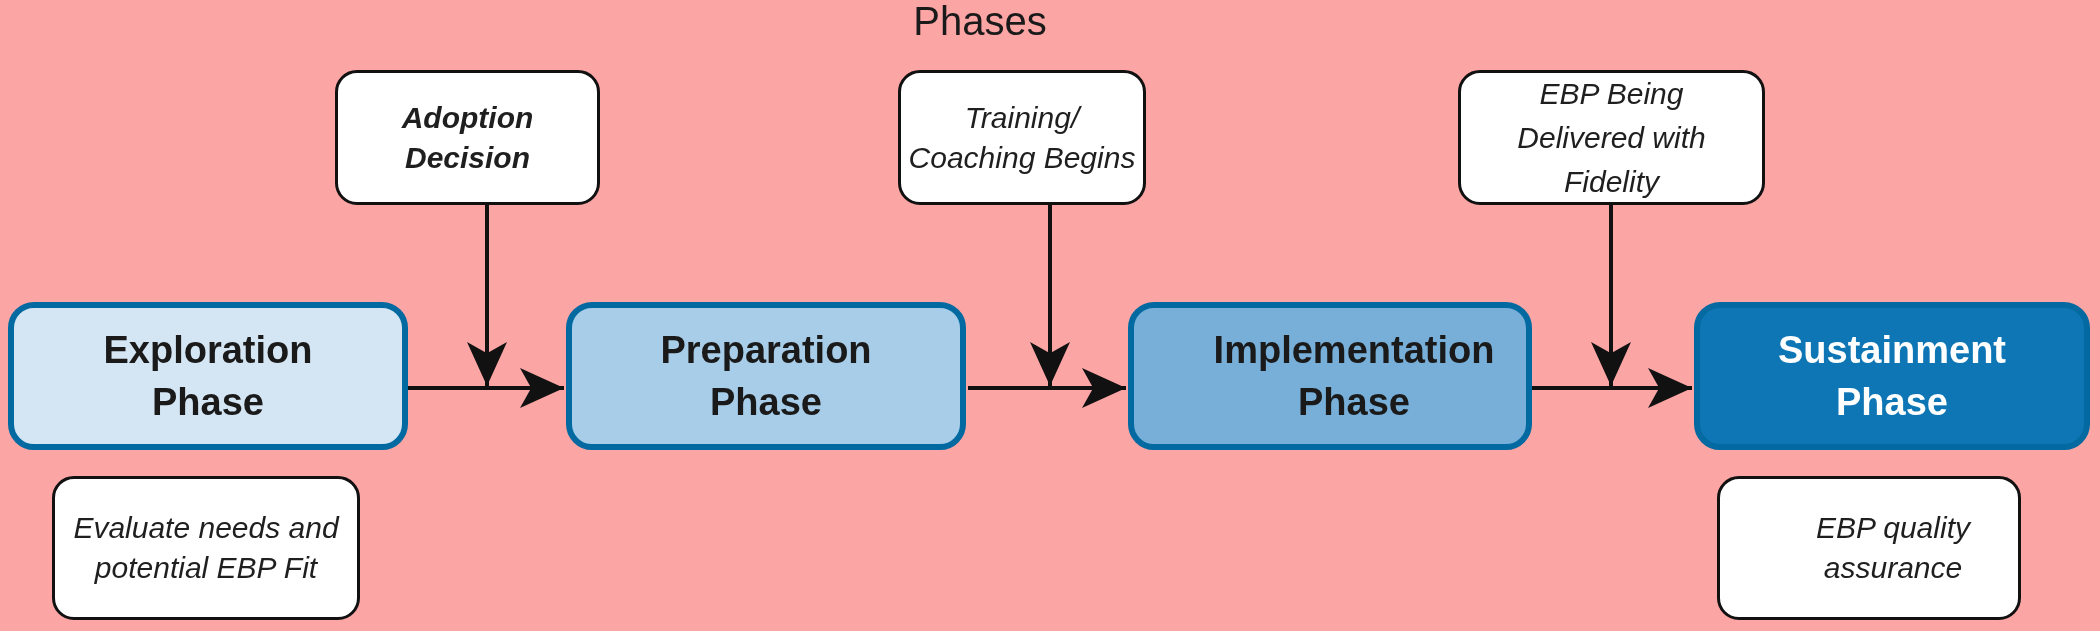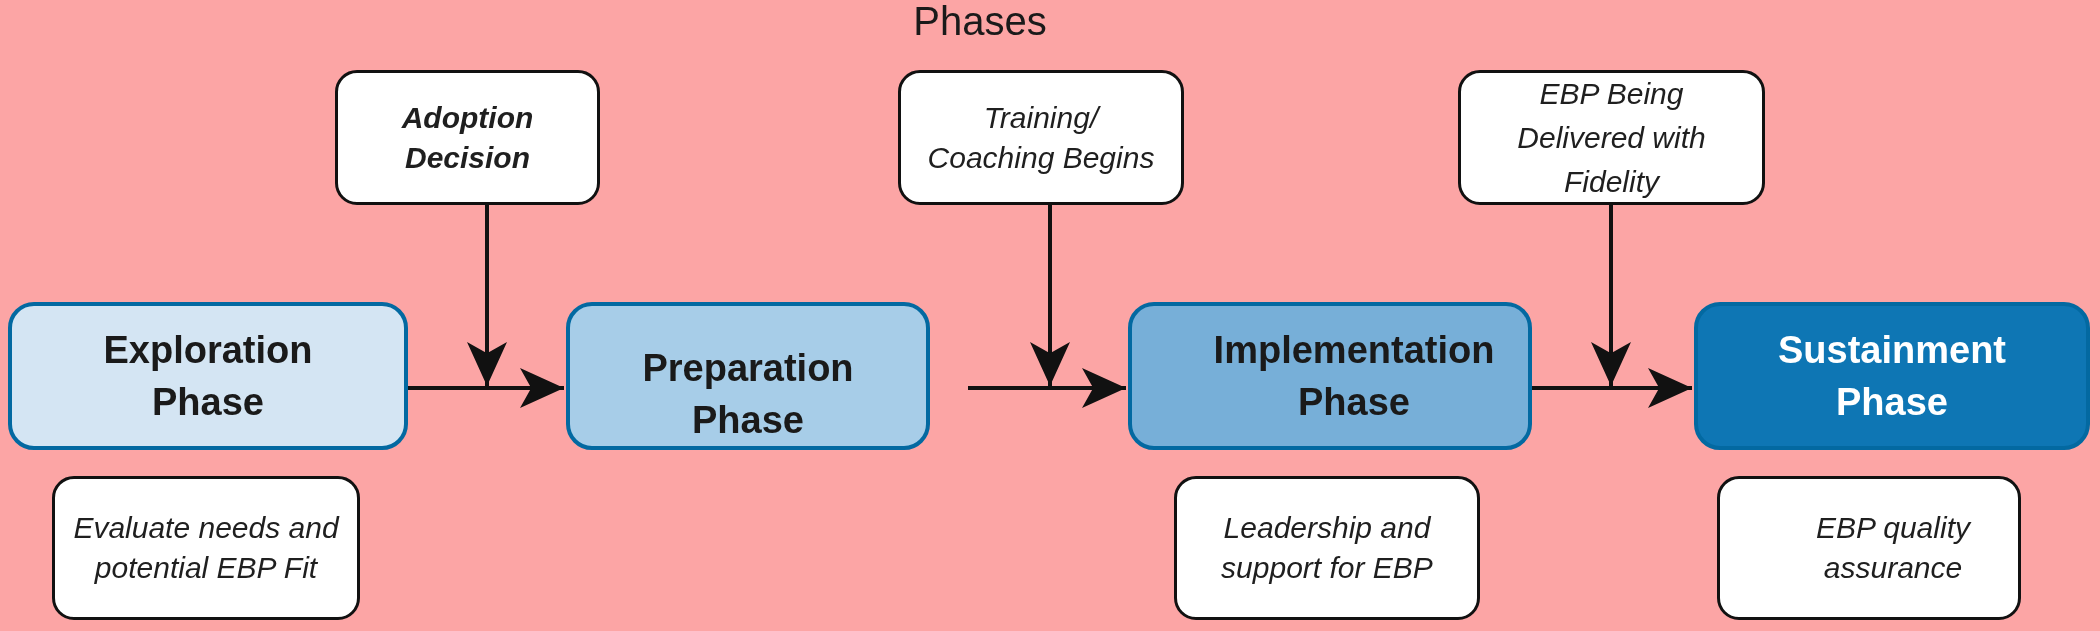--- a/index.html
+++ b/index.html
@@ -52,21 +52,21 @@
     line-height: 40px;
     color: #1f1f1f;
     height: 135px;
   }
   .milestone { top: 70px; }
   .milestone-2 { line-height: 44px; align-items: center; }
   .note { top: 476px; height: 144px; }
   .phase {
     top: 302px;
     height: 148px;
-    border: 4px solid #0369a1;
+    border: 6px solid #0369a1;
     border-radius: 26px;
     font-weight: bold;
     font-size: 38px;
     line-height: 52px;
   }
 </style>
 </head>
 <body>
 
 <div class="canvas">
@@ -83,53 +83,49 @@
     <line x1="1050" y1="205" x2="1050" y2="386" marker-end="url(#arrowhead)"></line>
     <line x1="1611" y1="205" x2="1611" y2="386" marker-end="url(#arrowhead)"></line>
     <line x1="408" y1="388" x2="564" y2="388" marker-end="url(#arrowhead)"></line>
     <line x1="968" y1="388" x2="1126" y2="388" marker-end="url(#arrowhead)"></line>
     <line x1="1530" y1="388" x2="1692" y2="388" marker-end="url(#arrowhead)"></line>
   </svg>
 
   <div class="box callout milestone" style="left:335px; width:265px;font-weight:bold;">
     <span>Adoption Decision</span>
   </div>
-  <div class="box callout milestone" style="left:898px; width:286px;">
+  <div class="box callout milestone" style="left:898px; width:248px;">
     <span>Training/
 Coaching Begins</span>
   </div>
   <div class="box callout milestone milestone-2" style="left:1458px; width:307px;">
     <span>EBP Being
 Delivered with
 Fidelity</span>
   </div>
 
   <div class="box phase" style="left: 8px; width: 400px; background-color: rgb(212, 229, 243); color: rgb(26, 26, 26);">
     <span>Exploration
 Phase</span>
   </div>
-  <div class="box phase" style="left: 566px; width: 364px; background-color: rgb(167, 205, 232); color: rgb(26, 26, 26); align-items: flex-end;">
+  <div class="box phase" style="left: 566px; width: 400px; background-color: rgb(167, 205, 232); color: rgb(26, 26, 26);">
     <span>Preparation
 Phase</span>
   </div>
   <div class="box phase" style="left: 1128px; width: 404px; background-color: rgb(119, 175, 216); color: rgb(26, 26, 26); padding-left: 48px;">
     <span>Implementation
 Phase</span>
   </div>
   <div class="box phase" style="left: 1694px; width: 396px; background-color: rgb(14, 118, 180); color: rgb(255, 255, 255);">
     <span>Sustainment
 Phase</span>
   </div>
 
   <div class="box callout note" style="left:52px; width:308px;">
     <span>Evaluate needs and
 potential EBP Fit</span>
   </div>
-  <div class="box callout note" style="left:1174px; width:306px;">
-    <span>Leadership and
-support for EBP</span>
-  </div>
   <div class="box callout note" style="left:1717px; width:304px;padding-left:48px;">
     <span>EBP quality
 assurance</span>
   </div>
 
 </div>
 
 </body></html>

